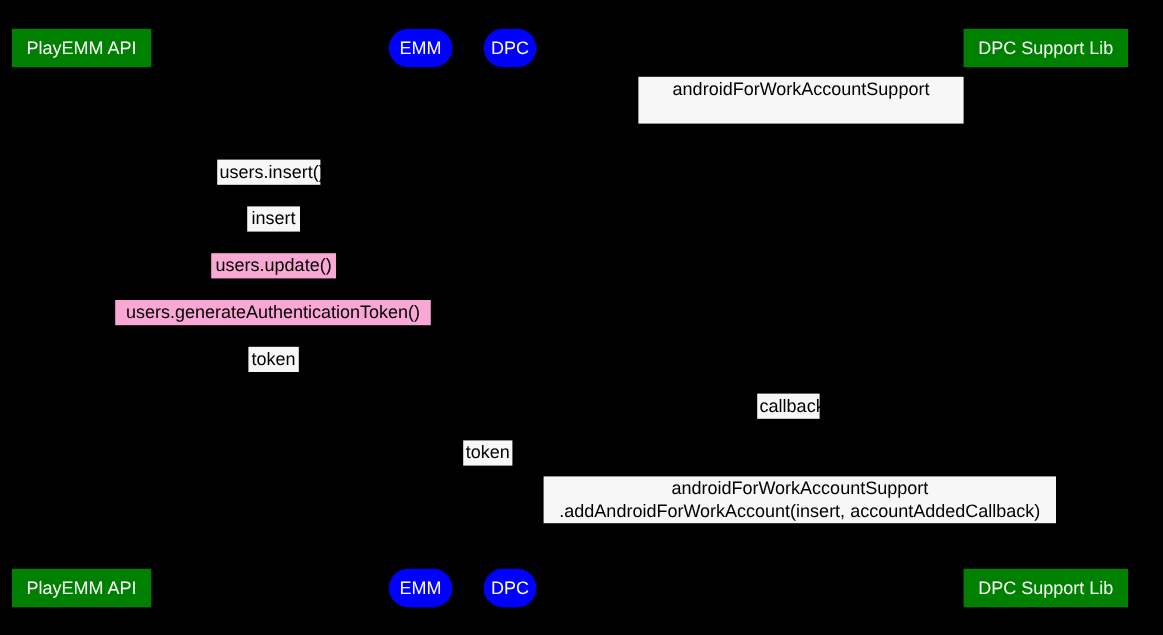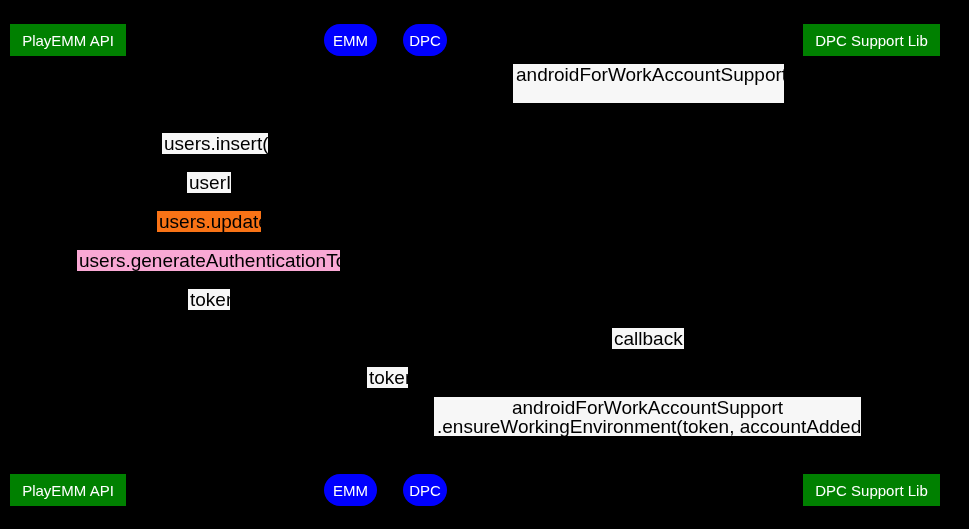--- a/index.html
+++ b/index.html
@@ -29,26 +29,27 @@
     white-space: nowrap;
     box-sizing: border-box;
   }
   .lifeline-box.green { background: #008000; }
   .lifeline-box.blue  { background: #0000ff; border-radius: 16px; }
 
   .msg-label {
     position: absolute;
     background: #f7f7f7;
     color: #000000;
-    font-size: 19px;
+    font-size: 15px;
     line-height: 19px;
     padding: 1px 2px;
     box-sizing: border-box;
     white-space: nowrap;
     text-align: center;
+    margin-left: 19px;
   }
   .msg-label.two-line {
     line-height: 19px;
     padding: 1px 3px;
   }
   .msg-line {
     display: block;
   }
 </style>
 </head>
@@ -75,38 +76,38 @@
     </div>
     <div class="lifeline-box green" style="left: 803px; top: 24px; width: 137px; height: 32px; background: rgb(0, 128, 0); color: rgb(255, 255, 255);">
       <span>DPC Support Lib</span>
     </div>
     <div class="lifeline-box green" style="left: 803px; top: 474px; width: 137px; height: 32px; background: rgb(0, 128, 0); color: rgb(255, 255, 255);">
       <span>DPC Support Lib</span>
     </div>
     <div class="msg-label two-line" style="left: 513px; top: 64px; width: 271px; height: 39px; background: rgb(247, 247, 247); color: rgb(0, 0, 0);">
       <span class="msg-line">androidForWorkAccountSupport</span>
     </div>
-    <div class="msg-label" style="left: 162px; top: 133px; width: 106px; height: 21px; background: rgb(247, 247, 247); color: rgb(0, 0, 0);">
+    <div class="msg-label" style="left: 162px; top: 133px; width: 86px; height: 21px; background: rgb(247, 247, 247); color: rgb(0, 0, 0);">
       <span class="msg-line">users.insert()</span>
     </div>
     <div class="msg-label" style="left: 187px; top: 172px; width: 44px; height: 21px; background: rgb(247, 247, 247); color: rgb(0, 0, 0);">
-      <span class="msg-line">userID</span>
+      <span class="msg-line">insert</span>
     </div>
-    <div class="msg-label" style="left: 157px; top: 211px; width: 104px; height: 21px; background: #f97316; color: rgb(0, 0, 0); text-align: center;">
+    <div class="msg-label" style="left: 157px; top: 211px; width: 104px; height: 21px; background: #f9a8d4; color: rgb(0, 0, 0); text-align: center;">
       <span class="msg-line">users.update()</span>
     </div>
     <div class="msg-label" style="left: 77px; top: 250px; width: 263px; height: 21px; background: #f9a8d4; color: rgb(0, 0, 0);">
       <span class="msg-line">users.generateAuthenticationToken()</span>
     </div>
     <div class="msg-label" style="left: 188px; top: 289px; width: 42px; height: 21px; background: rgb(247, 247, 247); color: rgb(0, 0, 0);">
       <span class="msg-line">token</span>
     </div>
-    <div class="msg-label" style="left: 612px; top: 328px; width: 72px; height: 21px; background: rgb(247, 247, 247); color: rgb(0, 0, 0);">
+    <div class="msg-label" style="left: 612px; top: 328px; width: 52px; height: 21px; background: rgb(247, 247, 247); color: rgb(0, 0, 0);">
       <span class="msg-line">callback()</span>
     </div>
     <div class="msg-label" style="left: 367px; top: 367px; width: 41px; height: 21px; background: rgb(247, 247, 247); color: rgb(0, 0, 0);">
       <span class="msg-line">token</span>
     </div>
     <div class="msg-label two-line" style="left: 434px; top: 397px; width: 427px; height: 39px; background: rgb(247, 247, 247); color: rgb(0, 0, 0);">
       <span class="msg-line">androidForWorkAccountSupport</span>
-      <span class="msg-line">.ensureWorkingEnvironment(token, accountAddedCallback)</span>
+      <span class="msg-line">.addAndroidForWorkAccount(insert, accountAddedCallback)</span>
     </div>
   </div>
 
 </body></html>

